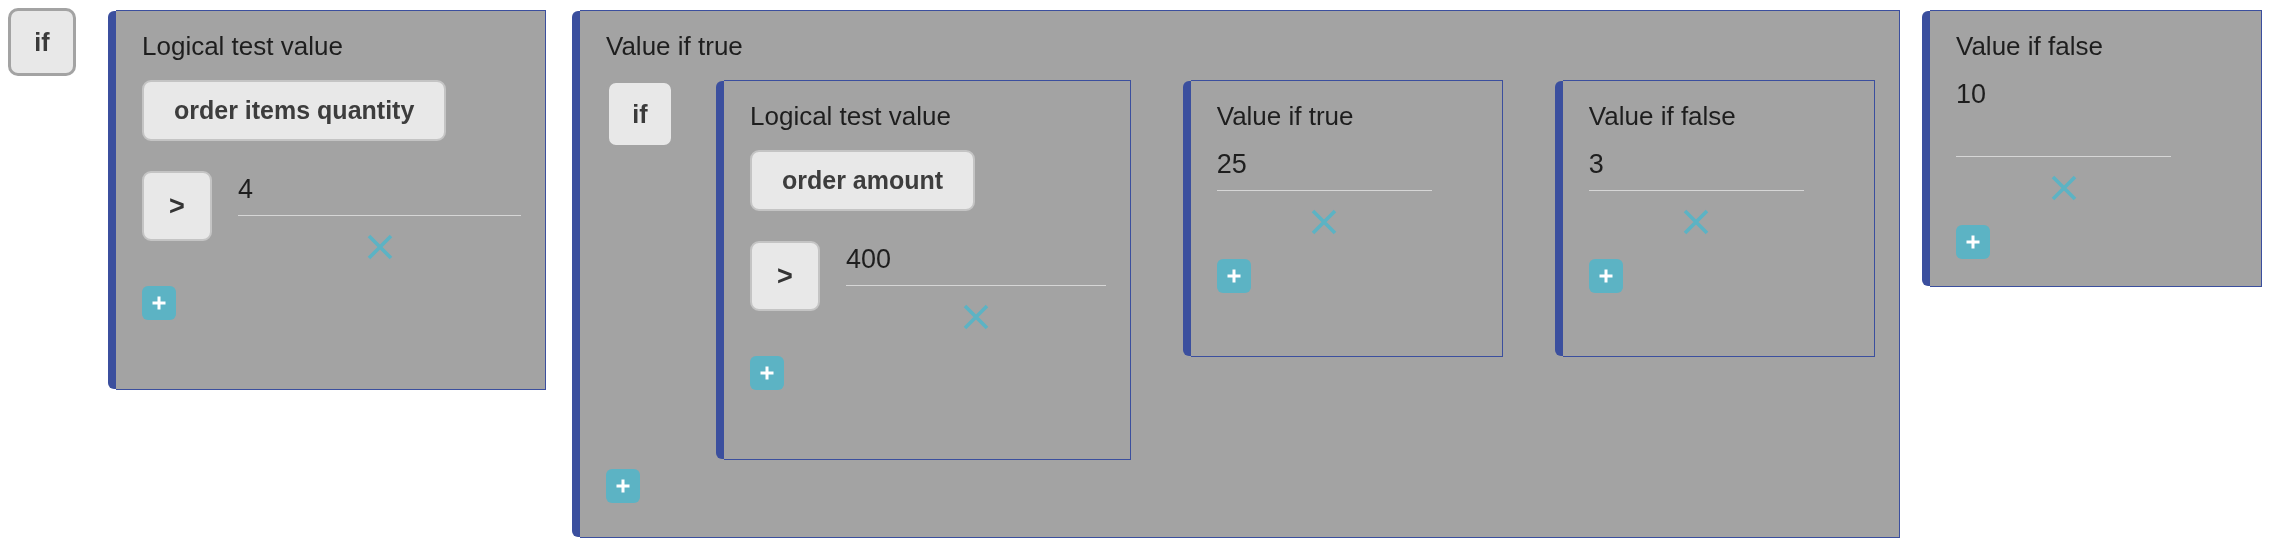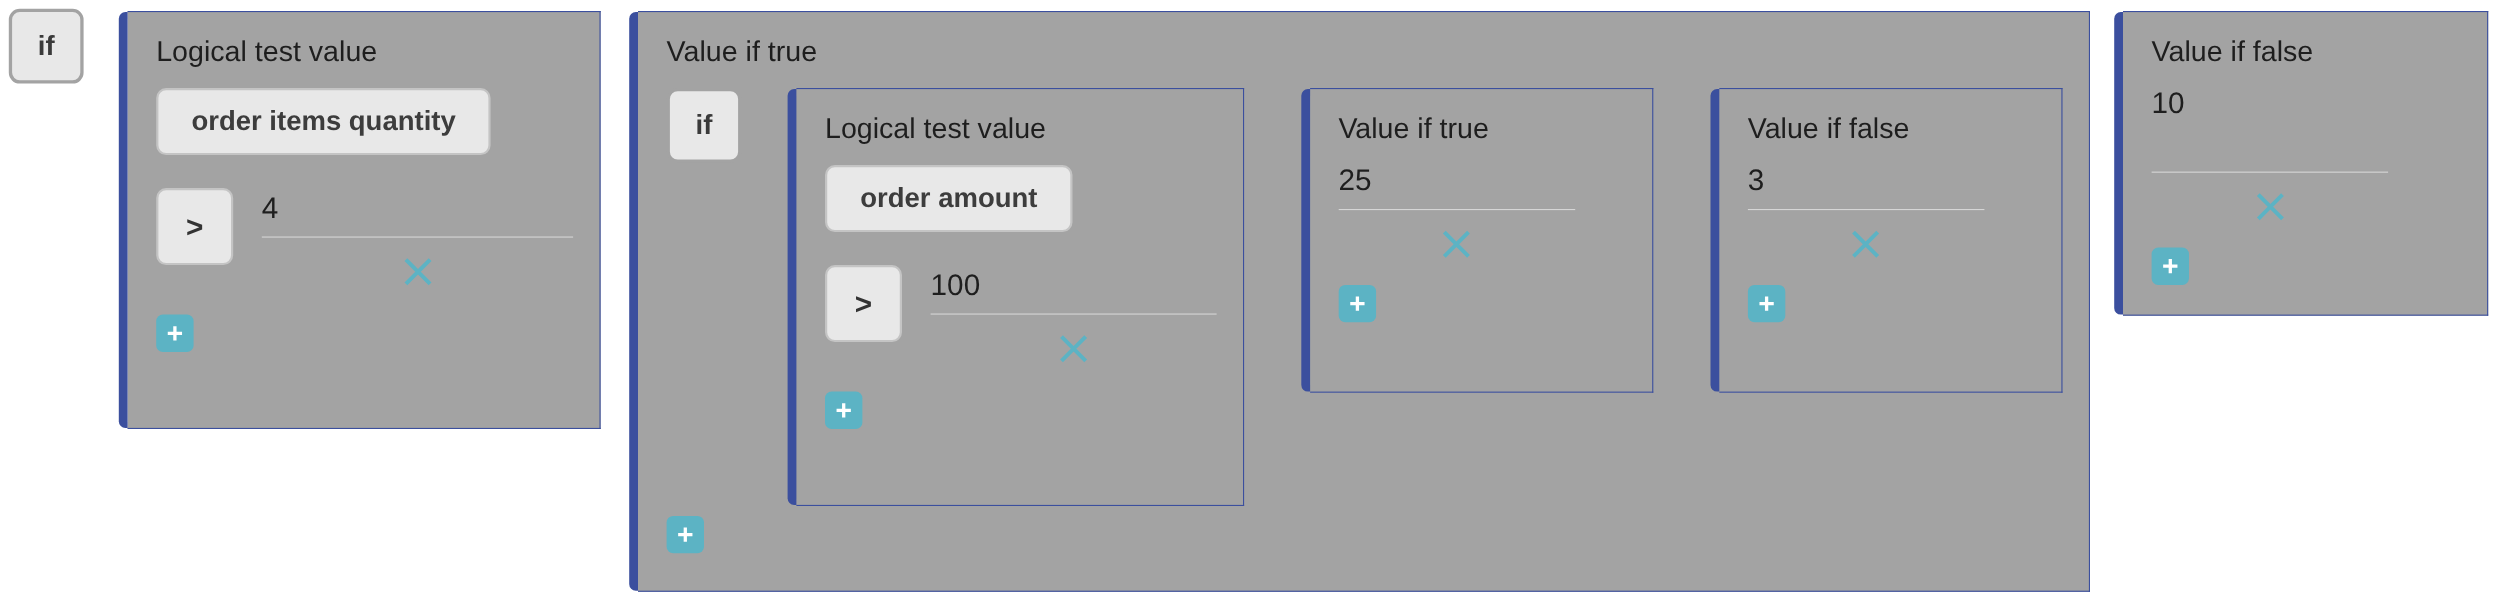--- a/index.html
+++ b/index.html
@@ -206,21 +206,21 @@
         <div class="card" style="width:430px; height:380px; margin-left:18px;">
           <div class="card-inner">
             <div class="card-title">Logical test value</div>
 
             <div class="token">order amount</div>
 
             <div class="op-row">
               <div class="op-btn">&gt;</div>
               <div style="flex:1 1 auto;">
                 <div class="field">
-                  <div class="field-val">100</div>
+                  <div class="field-val">400</div>
                   <div class="field-rule"></div>
                 </div>
                 <div style="display:flex; justify-content:center;">
                   <span class="x-btn">
                     <svg width="34" height="34" viewBox="0 0 34 34">
                       <path d="M6 6 L28 28 M28 6 L6 28" stroke="#5cb3c4" stroke-width="3.6" fill="none"></path>
                     </svg>
                   </span>
                 </div>
               </div>

